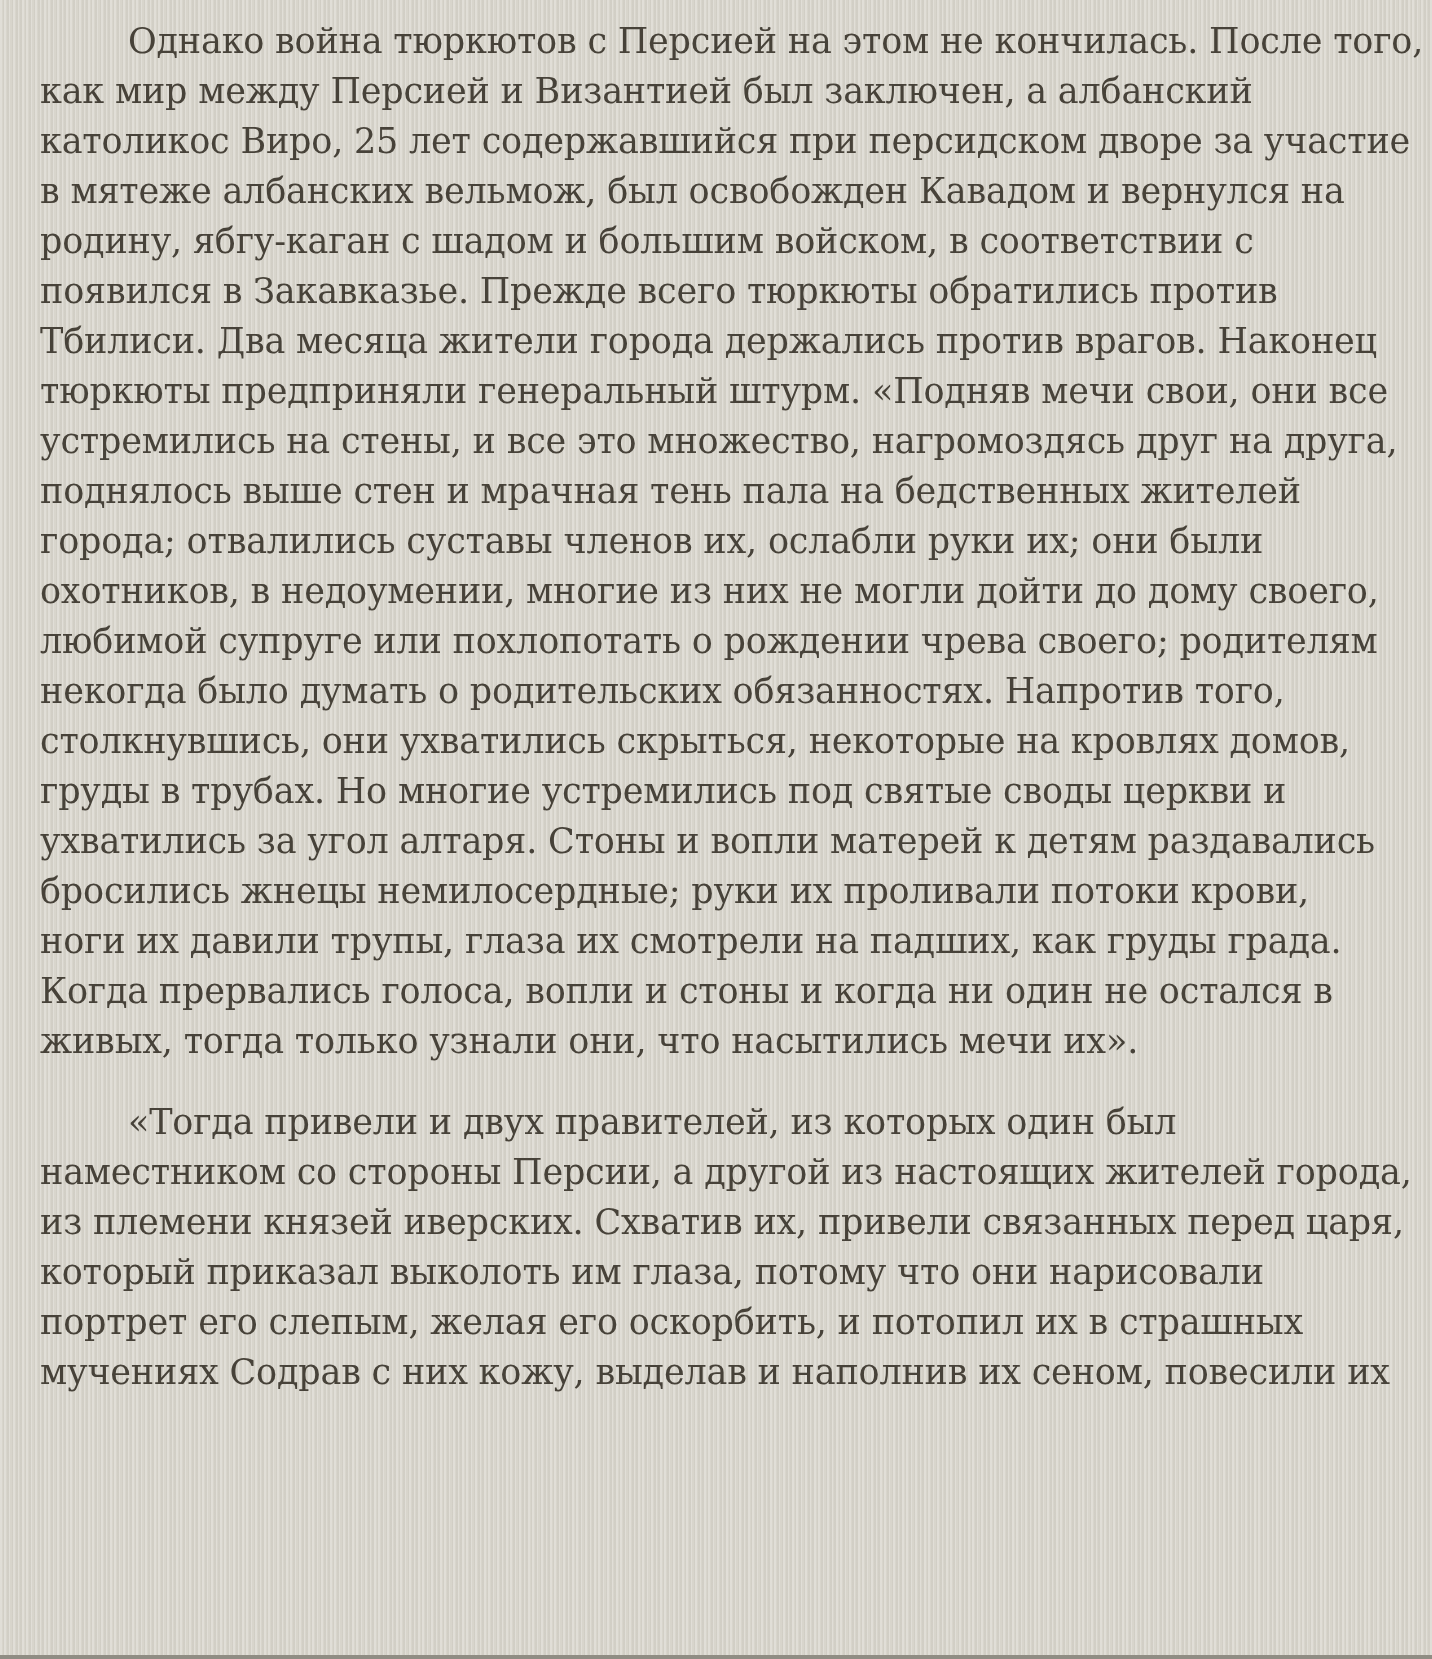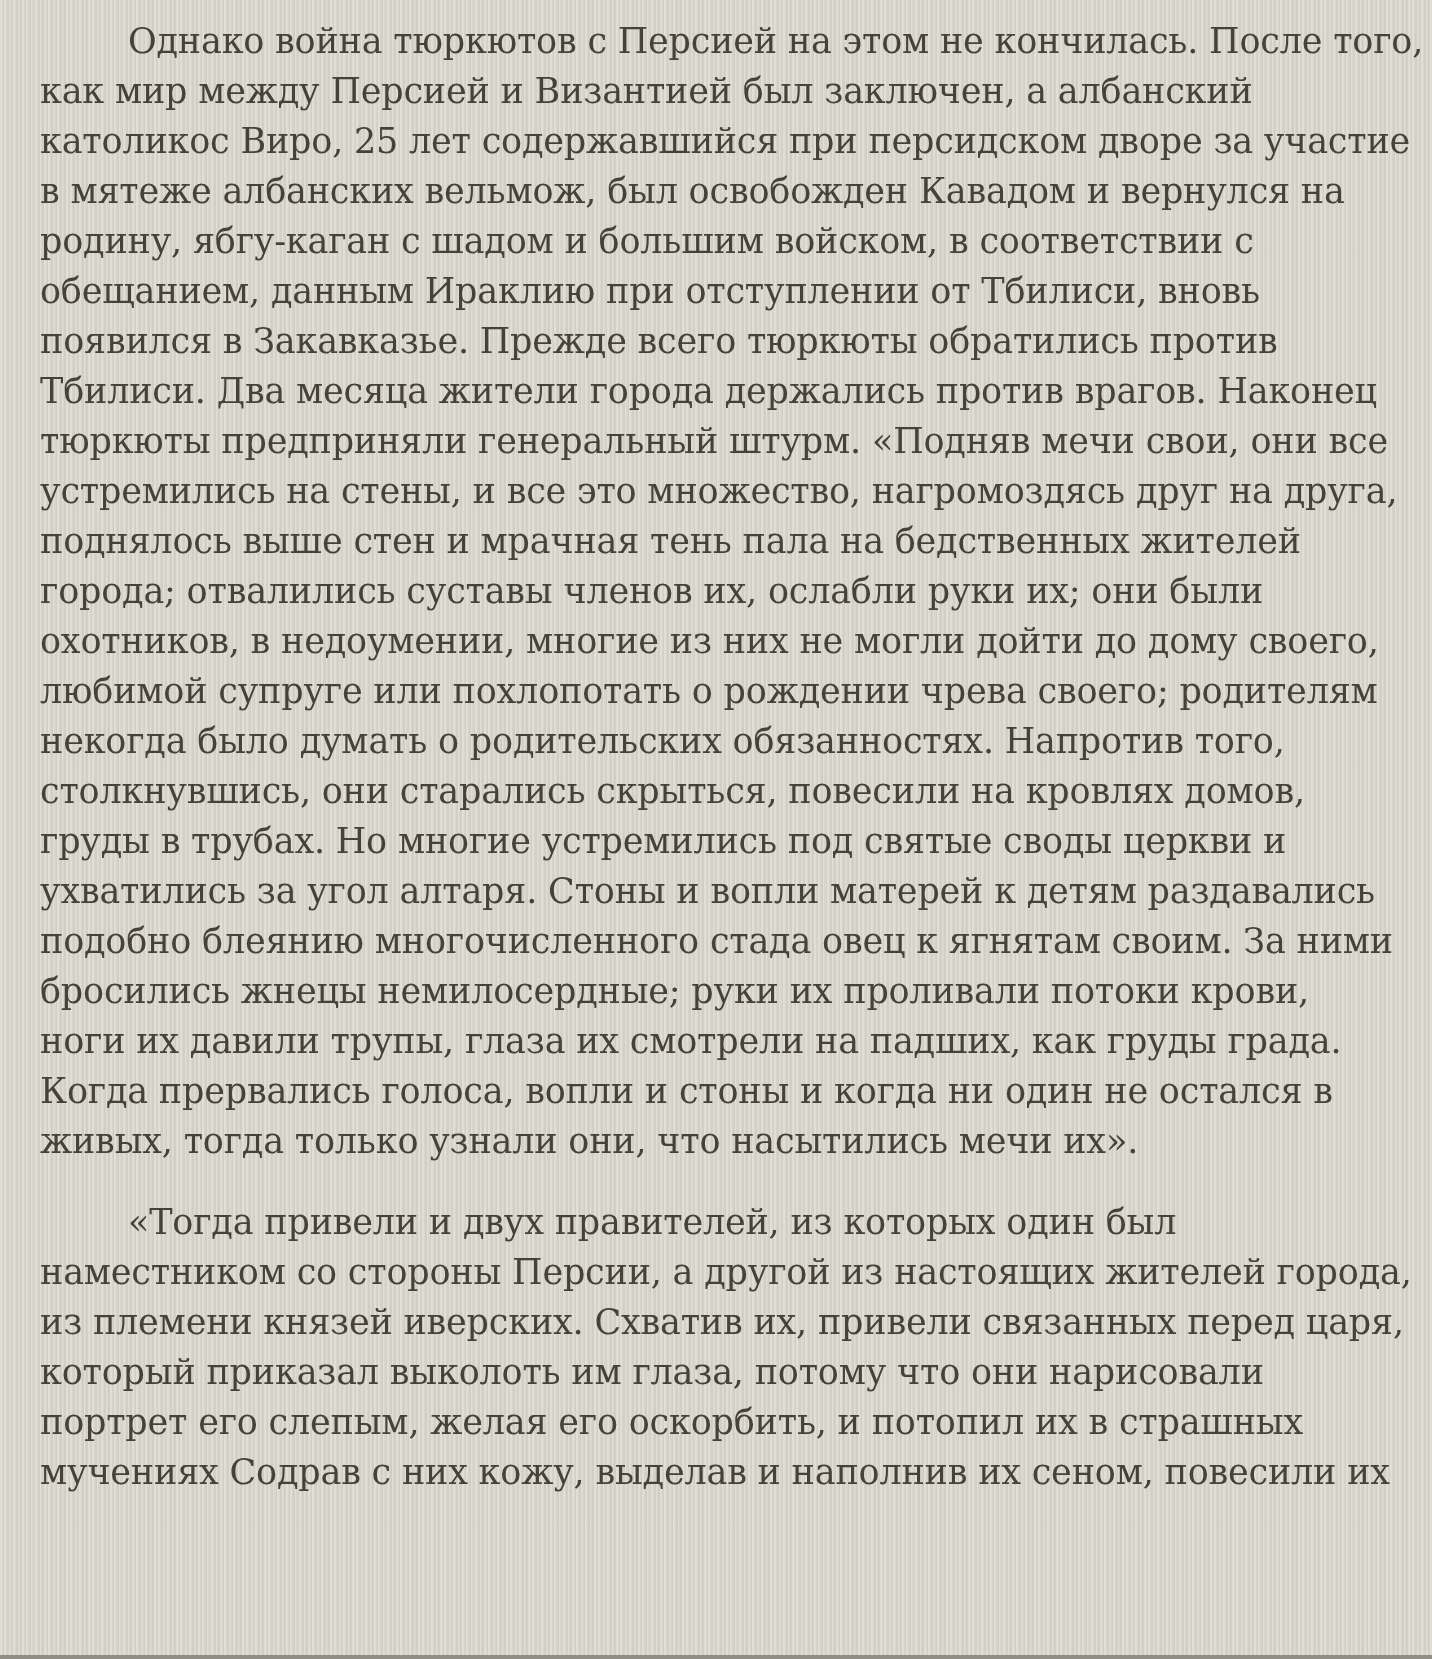--- a/index.html
+++ b/index.html
@@ -41,34 +41,32 @@
 </head>
 <body>
 
 <div class="reader-page">
     <div class="para">
       <div class="line">Однако война тюркютов с Персией на этом не кончилась. После того,</div>
       <div class="line">как мир между Персией и Византией был заключен, а албанский</div>
       <div class="line">католикос Виро, 25 лет содержавшийся при персидском дворе за участие</div>
       <div class="line">в мятеже албанских вельмож, был освобожден Кавадом и вернулся на</div>
       <div class="line">родину, ябгу-каган с шадом и большим войском, в соответствии с</div>
-      <div class="line">обещанием, данным Ираклию при отступлении от Тбилиси, вновь</div>
       <div class="line">появился в Закавказье. Прежде всего тюркюты обратились против</div>
       <div class="line">Тбилиси. Два месяца жители города держались против врагов. Наконец</div>
       <div class="line">тюркюты предприняли генеральный штурм. «Подняв мечи свои, они все</div>
       <div class="line">устремились на стены, и все это множество, нагромоздясь друг на друга,</div>
       <div class="line">поднялось выше стен и мрачная тень пала на бедственных жителей</div>
       <div class="line">города; отвалились суставы членов их, ослабли руки их; они были</div>
       <div class="line">охотников, в недоумении, многие из них не могли дойти до дому своего,</div>
       <div class="line">любимой супруге или похлопотать о рождении чрева своего; родителям</div>
       <div class="line">некогда было думать о родительских обязанностях. Напротив того,</div>
-      <div class="line">столкнувшись, они старались скрыться, повесили на кровлях домов,</div>
+      <div class="line">столкнувшись, они ухватились скрыться, некоторые на кровлях домов,</div>
       <div class="line">груды в трубах. Но многие устремились под святые своды церкви и</div>
       <div class="line">ухватились за угол алтаря. Стоны и вопли матерей к детям раздавались</div>
-      <div class="line">подобно блеянию многочисленного стада овец к ягнятам своим. За ними</div>
       <div class="line">бросились жнецы немилосердные; руки их проливали потоки крови,</div>
       <div class="line">ноги их давили трупы, глаза их смотрели на падших, как груды града.</div>
       <div class="line">Когда прервались голоса, вопли и стоны и когда ни один не остался в</div>
       <div class="line">живых, тогда только узнали они, что насытились мечи их».</div>
     </div>
     <div class="para">
       <div class="line">«Тогда привели и двух правителей, из которых один был</div>
       <div class="line">наместником со стороны Персии, а другой из настоящих жителей города,</div>
       <div class="line">из племени князей иверских. Схватив их, привели связанных перед царя,</div>
       <div class="line">который приказал выколоть им глаза, потому что они нарисовали</div>

